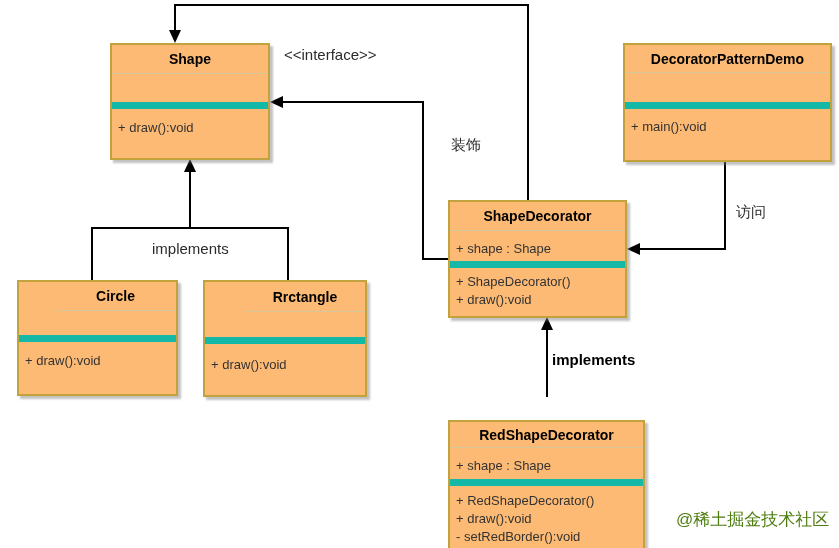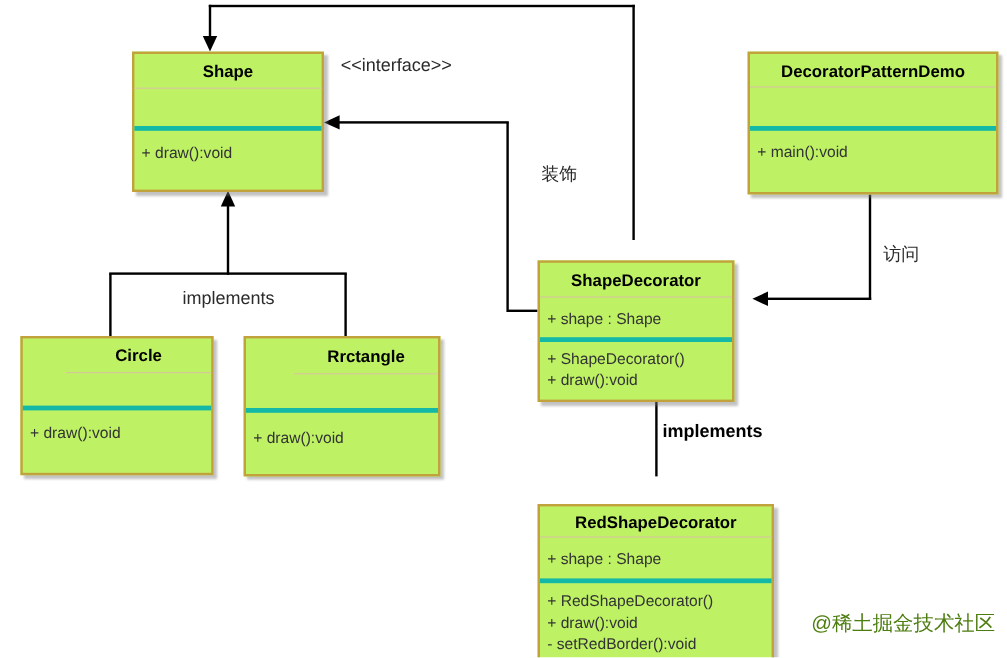--- a/index.html
+++ b/index.html
@@ -10,39 +10,39 @@
     background: #ffffff;
     overflow: hidden;
     font-family: "Liberation Sans", sans-serif;
   }
   
   .uml-box {
     position: absolute;
     box-sizing: border-box;
     display: flex;
     flex-direction: column;
-    background: #bef264;
+    background: #fdba74;
     border: 2px solid #c2a23c;
     box-shadow: 3px 3px 2px rgba(120,120,120,0.45);
   }
   .uml-title {
     flex: 0 0 auto;
     display: flex;
     align-items: center;
     justify-content: center;
     font-size: 14px;
     font-weight: bold;
     color: #000000;
     border-bottom: 1px solid #d6c79b;
     box-sizing: border-box;
   }
   .uml-attrs {
     flex: 0 0 auto;
     box-sizing: border-box;
-    border-bottom: 4px solid #14b8a6;
+    border-bottom: 7px solid #14b8a6;
     font-size: 13px;
     color: #333333;
     padding: 9px 6px 0 6px;
     line-height: 17px;
   }
   .uml-methods {
     flex: 1 1 auto;
     box-sizing: border-box;
     font-size: 13px;
     color: #333333;
@@ -100,21 +100,21 @@
   </div>
 
   <div class="uml-box" style="left:623px; top:43px; width:209px; height:119px;">
     <div class="uml-title" style="height:28px;">DecoratorPatternDemo</div>
     <div class="uml-attrs" style="height:36px;"></div>
     <div class="uml-methods" style="padding-top:9px;">
       <div>+ main():void</div>
     </div>
   </div>
 
-  <div class="uml-box" style="left:448px; top:217px; width:164px; height:118px;">
+  <div class="uml-box" style="left:448px; top:200px; width:179px; height:118px;">
     <div class="uml-title" style="height:29px;">ShapeDecorator</div>
     <div class="uml-attrs" style="height:37px;">
       <div>+ shape : Shape</div>
     </div>
     <div class="uml-methods" style="padding-top:5px;">
       <div>+ ShapeDecorator()</div>
       <div>+ draw():void</div>
     </div>
   </div>
 

